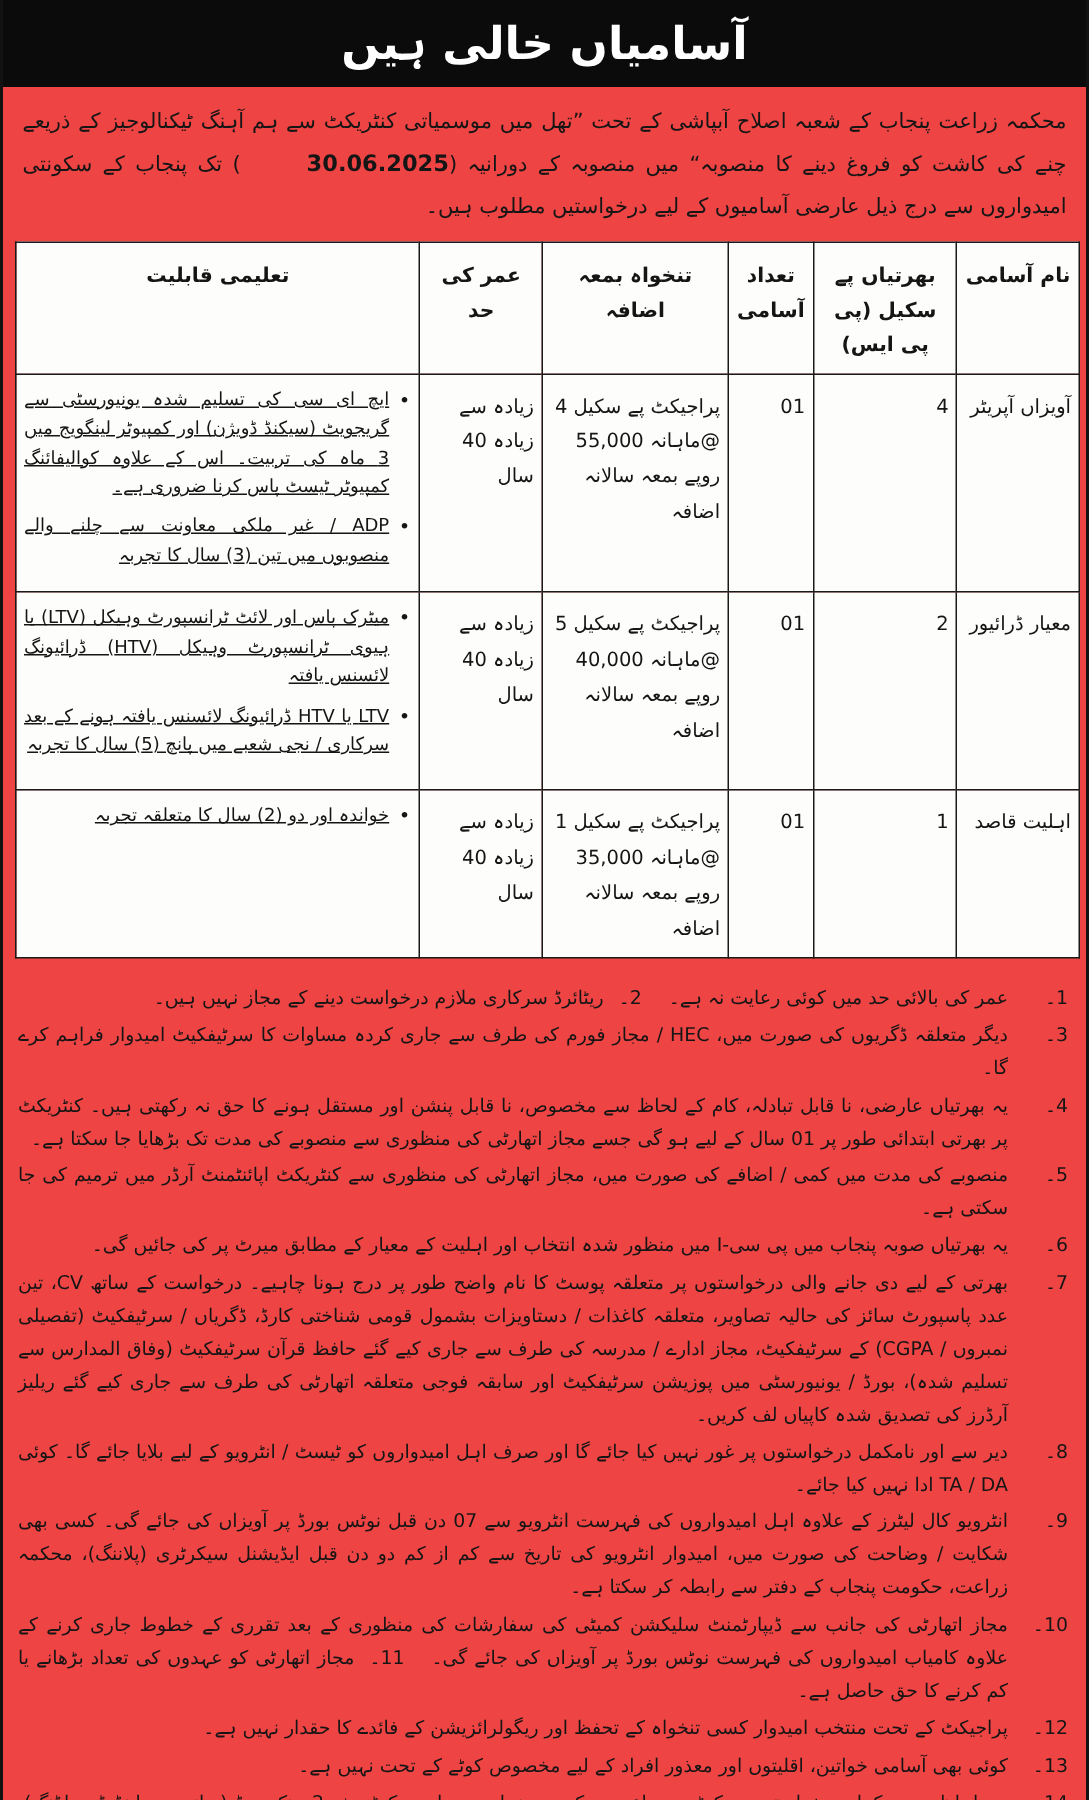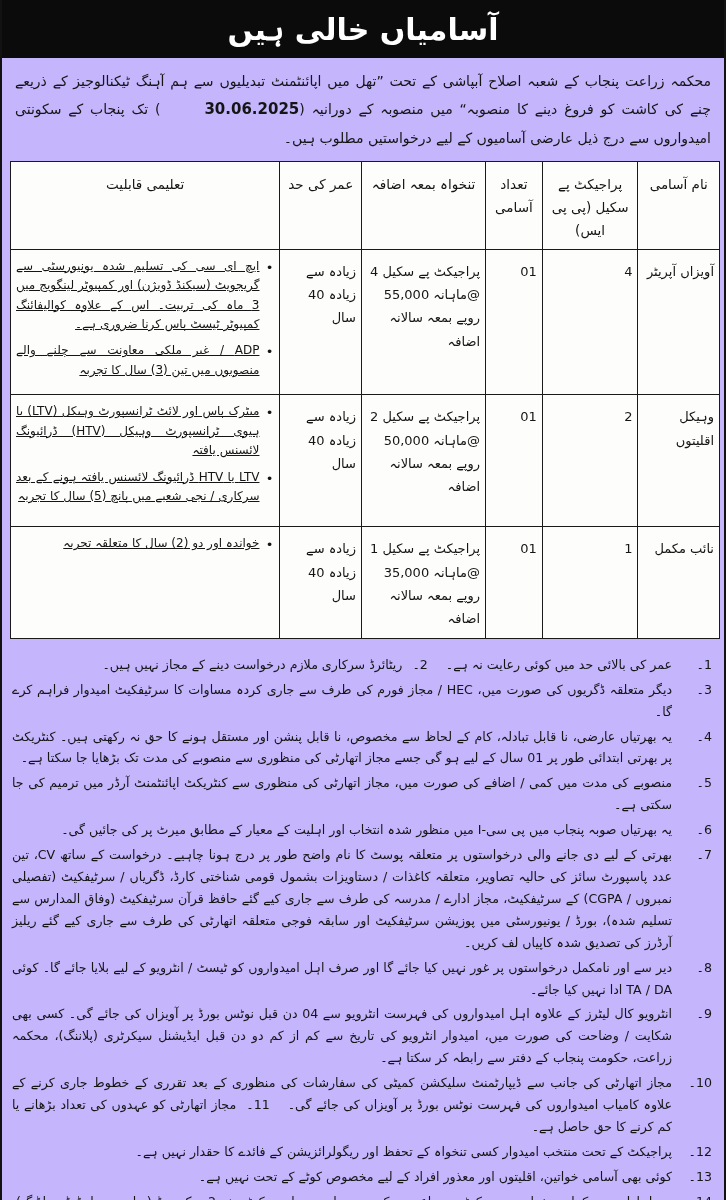--- a/index.html
+++ b/index.html
@@ -4,21 +4,21 @@
 <style>
   html,body{margin:0;padding:0;}
   body{
     width:726px;height:1200px;overflow:hidden;
     background:#e9e9e6;
     font-family:"DejaVu Sans", sans-serif;
     color:#151515;
   }
   .ad{
     width:726px;height:1200px;box-sizing:border-box;
-    background:#c4b5fd;
+    background:#ef4444;
     border-left:2px solid #121212;border-right:2px solid #121212;
     display:flex;flex-direction:column;overflow:hidden;
   }
   
   .banner{
     flex:0 0 58px;background:#0b0b0b;color:#ffffff;
     display:flex;align-items:center;justify-content:center;
   }
   .banner .title{font-size:30px;font-weight:bold;letter-spacing:1px;direction:rtl;}
   
@@ -30,21 +30,21 @@
   
   table.vacancies{
     direction:rtl;border-collapse:collapse;table-layout:fixed;
     width:710px;margin:2px 8px 6px 8px;
   }
   .vacancies th,.vacancies td{
     border:1.6px solid #1a1a1a;vertical-align:top;
     padding:7px 5px;background:#fdfdfb;
   }
   .vacancies thead tr{height:80px;}
-  .vacancies th{font-weight:normal;font-size:13.5px;text-align:center;padding-top:11px;line-height:1.7;}
+  .vacancies th{font-weight:bold;font-size:13.5px;text-align:center;padding-top:11px;line-height:1.7;}
   .vacancies td.c{font-size:13px;padding-top:10px;line-height:1.8;}
   .vacancies td.qual{font-size:12px;line-height:1.62;text-decoration:underline;}
   .row-1{height:126px;} .row-2{height:132px;} .row-3{height:62px;}
   .qual-item{position:relative;padding-right:15px;margin-bottom:7px;text-align:justify;}
   .qual-item::before{content:"•";position:absolute;right:1px;top:0;font-size:13px;}
   
   .notes{
     direction:rtl;padding:9px 12px 2px 10px;
     font-size:12.6px;line-height:1.74;
   }
@@ -55,66 +55,66 @@
 </style>
 </head>
 <body>
 
 <div class="ad">
 
   <div class="banner">
     <span class="title">آسامیاں خالی ہیں</span>
   </div>
 
-  <p class="intro"><span>محکمہ زراعت پنجاب کے شعبہ اصلاح آبپاشی کے تحت ”تھل میں اپائنٹمنٹ تبدیلیوں سے ہم آہنگ ٹیکنالوجیز کے ذریعے چنے کی کاشت کو فروغ دینے کا منصوبہ“ میں منصوبہ کے دورانیہ (</span><span class="num-strong">30.06.2025</span><span>) تک پنجاب کے سکونتی امیدواروں سے درج ذیل عارضی آسامیوں کے لیے درخواستیں مطلوب ہیں۔</span></p>
+  <p class="intro"><span>محکمہ زراعت پنجاب کے شعبہ اصلاح آبپاشی کے تحت ”تھل میں موسمیاتی کنٹریکٹ سے ہم آہنگ ٹیکنالوجیز کے ذریعے چنے کی کاشت کو فروغ دینے کا منصوبہ“ میں منصوبہ کے دورانیہ (</span><span class="num-strong">30.06.2025</span><span>) تک پنجاب کے سکونتی امیدواروں سے درج ذیل عارضی آسامیوں کے لیے درخواستیں مطلوب ہیں۔</span></p>
 
   <table class="vacancies">
     <colgroup>
       <col style="width:11.5%">
         <col style="width:13.5%">
         <col style="width:8%">
       <col style="width:17.5%">
         <col style="width:11.5%">
         <col style="width:38%">
     </colgroup>
     <thead>
       <tr>
         <th>نام آسامی</th>
-        <th>پراجیکٹ پے سکیل (پی پی ایس)</th>
+        <th>بھرتیاں پے سکیل (پی پی ایس)</th>
         <th>تعداد آسامی</th>
         <th>تنخواہ بمعہ اضافہ</th>
         <th>عمر کی حد</th>
         <th>تعلیمی قابلیت</th>
       </tr>
     </thead>
     <tbody>
       <tr class="row-1">
         <td class="c">آویزاں آپریٹر</td>
         <td class="c">4</td>
         <td class="c">01</td>
         <td class="c">پراجیکٹ پے سکیل 4 @ماہانہ 55,000 روپے بمعہ سالانہ اضافہ</td>
         <td class="c">زیادہ سے زیادہ 40 سال</td>
         <td class="qual">
           <div class="qual-item">ایچ ای سی کی تسلیم شدہ یونیورسٹی سے گریجویٹ (سیکنڈ ڈویژن) اور کمپیوٹر لینگویج میں 3 ماہ کی تربیت۔ اس کے علاوہ کوالیفائنگ کمپیوٹر ٹیسٹ پاس کرنا ضروری ہے۔</div>
           <div class="qual-item">ADP / غیر ملکی معاونت سے چلنے والے منصوبوں میں تین (3) سال کا تجربہ</div>
         </td>
       </tr>
       <tr class="row-2">
-        <td class="c">وہیکل اقلیتوں</td>
+        <td class="c">معیار ڈرائیور</td>
         <td class="c">2</td>
         <td class="c">01</td>
-        <td class="c">پراجیکٹ پے سکیل 2 @ماہانہ 50,000 روپے بمعہ سالانہ اضافہ</td>
+        <td class="c">پراجیکٹ پے سکیل 5 @ماہانہ 40,000 روپے بمعہ سالانہ اضافہ</td>
         <td class="c">زیادہ سے زیادہ 40 سال</td>
         <td class="qual">
           <div class="qual-item">میٹرک پاس اور لائٹ ٹرانسپورٹ وہیکل (LTV) یا ہیوی ٹرانسپورٹ وہیکل (HTV) ڈرائیونگ لائسنس یافتہ</div>
           <div class="qual-item">LTV یا HTV ڈرائیونگ لائسنس یافتہ ہونے کے بعد سرکاری / نجی شعبے میں پانچ (5) سال کا تجربہ</div>
         </td>
       </tr>
       <tr class="row-3">
-        <td class="c">نائب مکمل</td>
+        <td class="c">اہلیت قاصد</td>
         <td class="c">1</td>
         <td class="c">01</td>
         <td class="c">پراجیکٹ پے سکیل 1 @ماہانہ 35,000 روپے بمعہ سالانہ اضافہ</td>
         <td class="c">زیادہ سے زیادہ 40 سال</td>
         <td class="qual">
           <div class="qual-item">خواندہ اور دو (2) سال کا متعلقہ تجربہ</div>
         </td>
       </tr>
     </tbody>
   </table>
@@ -151,21 +151,21 @@
       <div class="txt">بھرتی کے لیے دی جانے والی درخواستوں پر متعلقہ پوسٹ کا نام واضح طور پر درج ہونا چاہیے۔ درخواست کے ساتھ CV، تین عدد پاسپورٹ سائز کی حالیہ تصاویر، متعلقہ کاغذات / دستاویزات بشمول قومی شناختی کارڈ، ڈگریاں / سرٹیفکیٹ (تفصیلی نمبروں / CGPA) کے سرٹیفکیٹ، مجاز ادارے / مدرسہ کی طرف سے جاری کیے گئے حافظ قرآن سرٹیفکیٹ (وفاق المدارس سے تسلیم شدہ)، بورڈ / یونیورسٹی میں پوزیشن سرٹیفکیٹ اور سابقہ فوجی متعلقہ اتھارٹی کی طرف سے جاری کیے گئے ریلیز آرڈرز کی تصدیق شدہ کاپیاں لف کریں۔</div>
     </div>
 
     <div class="note">
       <span class="num">8۔</span>
       <div class="txt">دیر سے اور نامکمل درخواستوں پر غور نہیں کیا جائے گا اور صرف اہل امیدواروں کو ٹیسٹ / انٹرویو کے لیے بلایا جائے گا۔ کوئی TA / DA ادا نہیں کیا جائے۔</div>
     </div>
 
     <div class="note">
       <span class="num">9۔</span>
-      <div class="txt">انٹرویو کال لیٹرز کے علاوہ اہل امیدواروں کی فہرست انٹرویو سے 04 دن قبل نوٹس بورڈ پر آویزاں کی جائے گی۔ کسی بھی شکایت / وضاحت کی صورت میں، امیدوار انٹرویو کی تاریخ سے کم از کم دو دن قبل ایڈیشنل سیکرٹری (پلاننگ)، محکمہ زراعت، حکومت پنجاب کے دفتر سے رابطہ کر سکتا ہے۔</div>
+      <div class="txt">انٹرویو کال لیٹرز کے علاوہ اہل امیدواروں کی فہرست انٹرویو سے 07 دن قبل نوٹس بورڈ پر آویزاں کی جائے گی۔ کسی بھی شکایت / وضاحت کی صورت میں، امیدوار انٹرویو کی تاریخ سے کم از کم دو دن قبل ایڈیشنل سیکرٹری (پلاننگ)، محکمہ زراعت، حکومت پنجاب کے دفتر سے رابطہ کر سکتا ہے۔</div>
     </div>
 
     <div class="note">
       <span class="num">10۔</span>
       <div class="txt"><span>مجاز اتھارٹی کی جانب سے ڈیپارٹمنٹ سلیکشن کمیٹی کی سفارشات کی منظوری کے بعد تقرری کے خطوط جاری کرنے کے علاوہ کامیاب امیدواروں کی فہرست نوٹس بورڈ پر آویزاں کی جائے گی۔</span><span class="inline-num">11۔</span><span>مجاز اتھارٹی کو عہدوں کی تعداد بڑھانے یا کم کرنے کا حق حاصل ہے۔</span></div>
     </div>
 
     <div class="note">
       <span class="num">12۔</span>
       <div class="txt">پراجیکٹ کے تحت منتخب امیدوار کسی تنخواہ کے تحفظ اور ریگولرائزیشن کے فائدے کا حقدار نہیں ہے۔</div>

